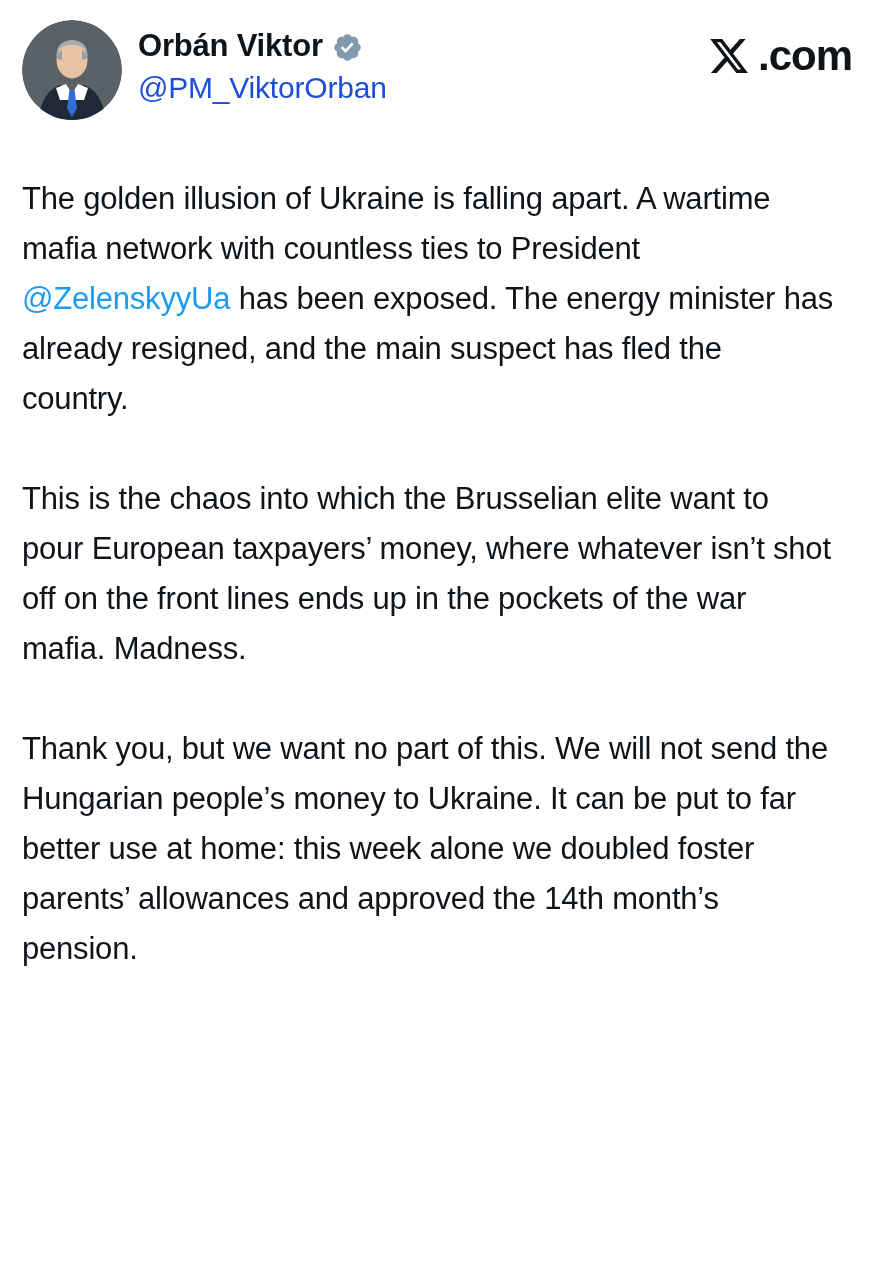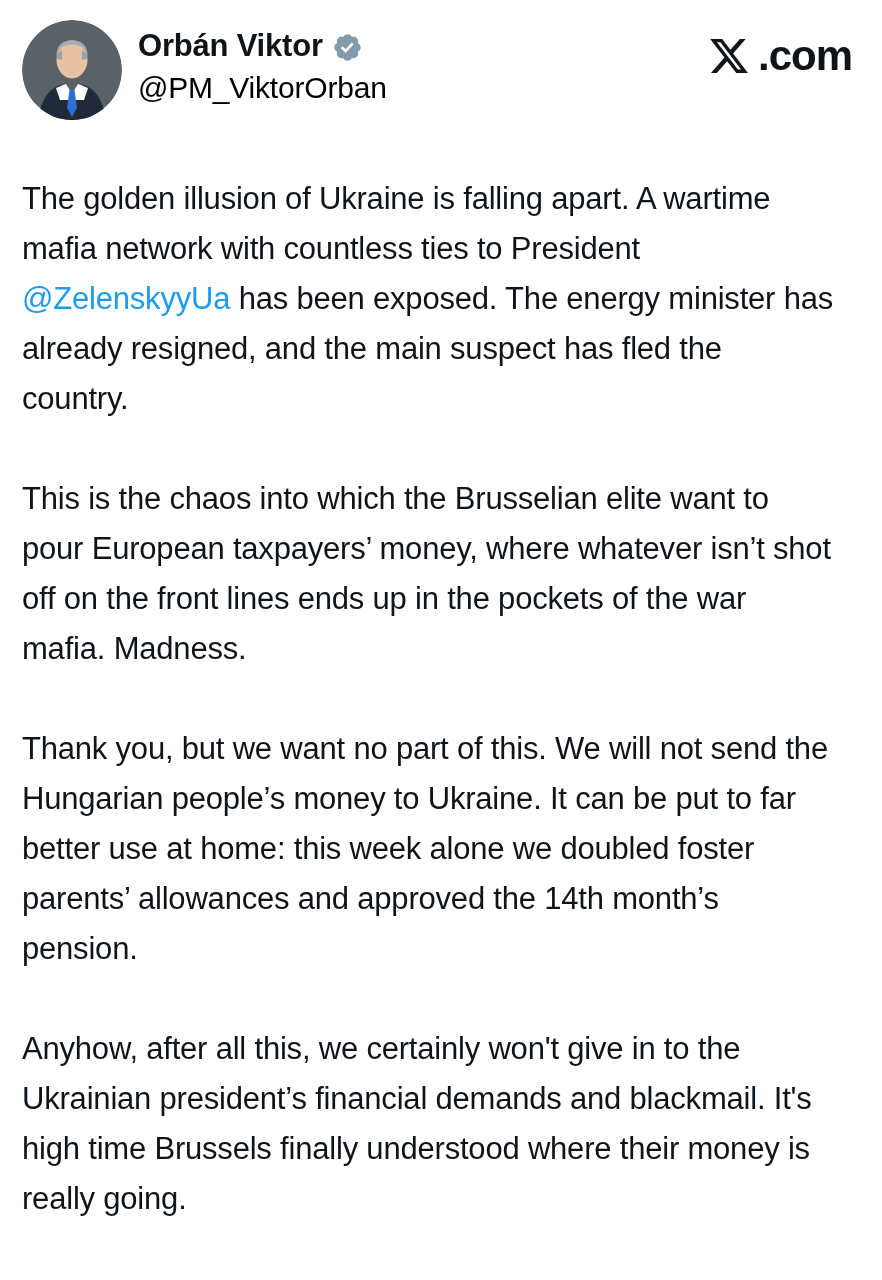--- a/index.html
+++ b/index.html
@@ -10,21 +10,21 @@
 
   .tweet-header { display:flex; align-items:flex-start; padding:20px 30px 0 22px; }
 
   .avatar { width:100px; height:100px; border-radius:50%; overflow:hidden; flex:0 0 100px; cursor:pointer; }
   .avatar svg { display:block; width:100%; height:100%; }
 
   .id-block { margin-left:16px; padding-top:8px; min-width:0; }
   .name-row { display:flex; align-items:center; gap:9px; }
   .display-name { font-size:31px; font-weight:700; color:#0f1419; letter-spacing:-0.2px; cursor:pointer; }
   .verified-badge { width:31px; height:31px; flex:0 0 auto; margin-top:2px; }
-  .handle { font-size:30px; color:#000000; margin-top:7px; letter-spacing:-0.2px; cursor:pointer; }
+  .handle { font-size:30px; color:#1d4ed8; margin-top:7px; letter-spacing:-0.2px; cursor:pointer; }
 
   .watermark { margin-left:auto; display:flex; align-items:center; padding-top:12px; gap:8px; }
   .watermark .x-glyph { width:42px; height:42px; }
   .watermark .wm-text { font-size:42px; font-weight:700; color:#0f1419; letter-spacing:-1px; }
 
   .tweet-body { padding:54px 47px 0 22px; color:#0f1419; font-size:31px; line-height:50px; letter-spacing:-0.2px; }
   .tweet-body p { margin:0 0 50px 0; }
   .mention { color:#1d9bf0; text-decoration:none; cursor:pointer; }
 </style>
 </head>
@@ -63,16 +63,15 @@
       </svg>
       <span class="wm-text">.com</span>
     </div>
 
   </div>
 
   <div class="tweet-body">
     <p><span>The golden illusion of Ukraine is falling apart. A wartime mafia network with countless ties to President </span><a class="mention">@ZelenskyyUa</a><span> has been exposed. The energy minister has already resigned, and the main suspect has fled the country.</span></p>
     <p>This is the chaos into which the Brusselian elite want to pour European taxpayers’ money, where whatever isn’t shot off on the front lines ends up in the pockets of the war mafia. Madness.</p>
     <p>Thank you, but we want no part of this. We will not send the Hungarian people’s money to Ukraine. It can be put to far better use at home: this week alone we doubled foster parents’ allowances and approved the 14th month’s pension.</p>
-    <p>Anyhow, after all this, we certainly won't give in to the Ukrainian president’s financial demands and blackmail. It's high time Brussels finally understood where their money is really going.</p>
   </div>
 
 </div>
 
 </body></html>

